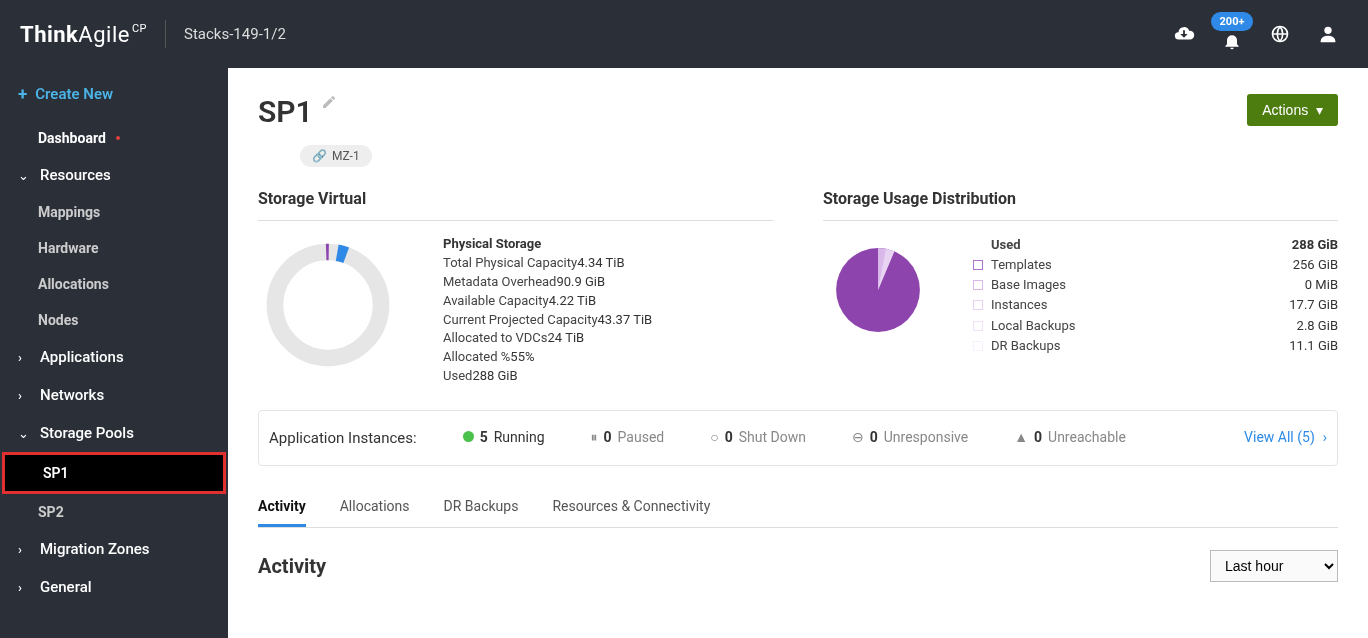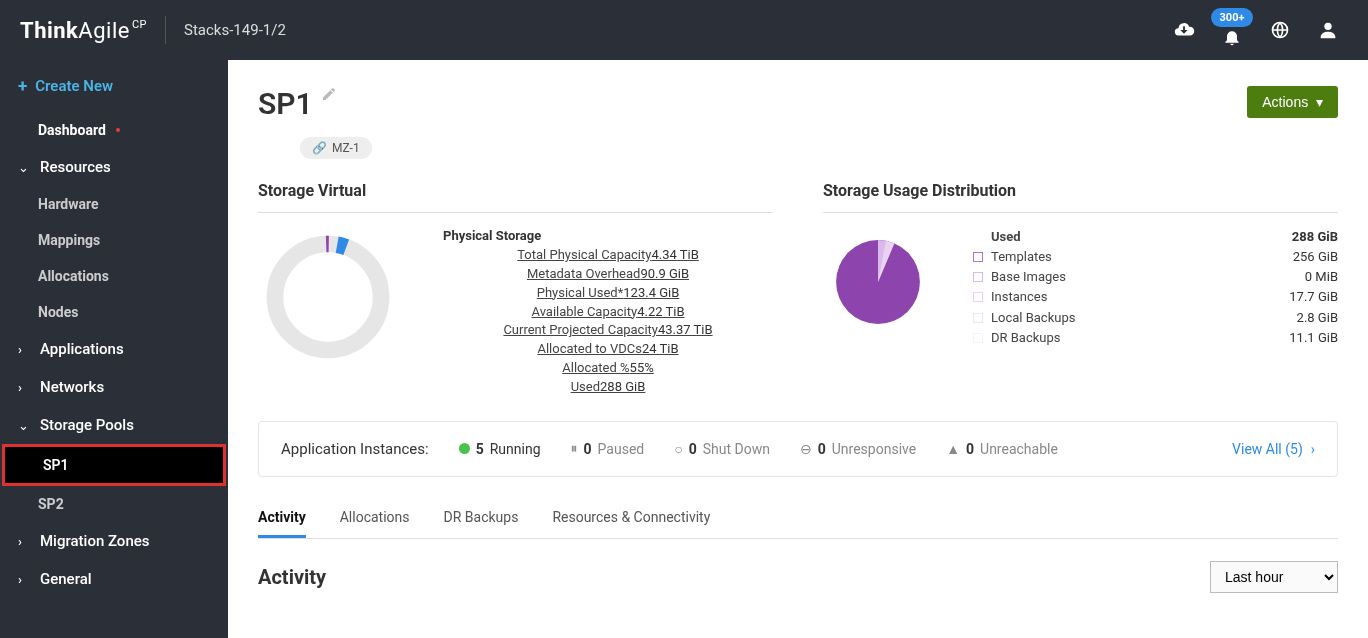--- a/index.html
+++ b/index.html
@@ -1,17 +1,17 @@
 <!DOCTYPE html>
 <html><head>
 <meta charset="utf-8">
 <style>
 * { box-sizing: border-box; margin: 0; padding: 0; }
 body { font-family: -apple-system, BlinkMacSystemFont, "Segoe UI", Roboto, Arial, sans-serif; background: #f5f5f5; width: 1368px; height: 638px; overflow: hidden; }
-.topbar { height: 60px; background: #2a2f38; display: flex; align-items: center; padding: 0 20px; color: #fff; }
+.topbar { height: 68px; background: #2a2f38; display: flex; align-items: center; padding: 0 20px; color: #fff; }
 .logo { font-size: 22px; font-weight: 400; letter-spacing: 0.5px; }
 .logo b { font-weight: 700; }
 .logo-cp { font-size: 11px; vertical-align: top; margin-left: 2px; }
 .topbar-divider { width: 1px; height: 28px; background: #555; margin: 0 18px; }
 .stack-name { font-size: 15px; color: #ddd; }
 .topbar-spacer { flex: 1; }
 .topbar-icon { width: 40px; height: 40px; display: flex; align-items: center; justify-content: center; margin-left: 8px; cursor: pointer; position: relative; }
 .badge-200 { background: #2e8ae6; color: #fff; font-size: 11px; font-weight: 700; padding: 3px 9px; border-radius: 11px; position: absolute; top: -2px; }
 .layout { display: flex; height: 578px; }
 .sidebar { width: 228px; background: #2a2f38; color: #ccc; font-size: 15px; overflow-y: auto; }
@@ -31,31 +31,31 @@
 .mz-chip { display: inline-flex; align-items: center; background: #eee; border-radius: 14px; padding: 4px 12px; font-size: 12px; color: #555; margin: 16px 0 0 42px; }
 .mz-chip .lnk { margin-right: 5px; }
 .two-col { display: flex; gap: 50px; margin-top: 22px; }
 .col { flex: 1; }
 .section-title { font-size: 16px; font-weight: 700; color: #333; margin-bottom: 12px; }
 .hr { height: 1px; background: #ddd; margin-bottom: 14px; }
 .overview-body { display: flex; gap: 45px; }
 .donut-wrap { width: 140px; height: 140px; }
 .stats-table { flex: 1; font-size: 13px; color: #444; }
 .stats-table .grp-title { font-weight: 700; color: #333; margin-bottom: 3px; margin-top: 1px; }
-.stats-table .row { display: flex; justify-content: center; line-height: 1.45; text-decoration: underline; }
+.stats-table .row { display: flex; justify-content: flex-start; line-height: 1.45; }
 .stats-table .row .v { color: #333; }
 .usage-body { display: flex; gap: 40px; }
 .pie-wrap { width: 110px; height: 110px; }
 .legend { flex: 1; font-size: 13px; color: #444; }
 .legend .row { display: flex; align-items: center; line-height: 1.55; }
 .legend .sw { width: 10px; height: 10px; border: 1px solid #999; margin-right: 8px; flex-shrink: 0; }
 .legend .name { flex: 1; }
 .legend .val { color: #333; }
 .legend .hdr { font-weight: 700; }
-.instances-bar { border: 1px solid #e4e4e4; border-radius: 4px; padding: 18px 22px; margin-top: 24px; display: flex; align-items: center; font-size: 14px; color: #555; gap: 30px; }
+.instances-bar { border: 1px solid #e4e4e4; border-radius: 4px; padding: 18px 10px; margin-top: 24px; display: flex; align-items: flex-start; font-size: 14px; color: #555; gap: 46px; }
 .instances-bar .lbl { font-size: 15px; color: #333; }
 .inst-item { display: flex; align-items: center; gap: 6px; color: #888; }
 .inst-item.active { color: #333; }
 .inst-item b { color: #333; }
 .dot-green { width: 11px; height: 11px; border-radius: 50%; background: #4bc24b; }
 .view-all { margin-left: auto; color: #2e8ae6; cursor: pointer; display: flex; align-items: center; gap: 8px; }
 .tabs { display: flex; gap: 34px; border-bottom: 1px solid #ddd; margin-top: 22px; font-size: 14px; }
 .tab { padding: 10px 0; color: #555; cursor: pointer; }
 .tab.active { color: #111; font-weight: 700; border-bottom: 3px solid #2e8ae6; }
 .activity-head { display: flex; align-items: center; margin-top: 22px; }
@@ -72,21 +72,21 @@
   </div>
   <div class="topbar-divider"></div>
   <div class="stack-name">Stacks-149-1/2</div>
   <div class="topbar-spacer"></div>
   <div class="topbar-icon">
     <svg width="22" height="22" viewBox="0 0 24 24" fill="#fff">
         <path d="M19 18H6a4 4 0 010-8 6 6 0 0111.6-1.6A4.5 4.5 0 0119 18zm-7-2l4-4h-3V8h-2v4H8l4 4z"></path>
       </svg>
   </div>
   <div class="topbar-icon">
-    <span class="badge-200">300+</span>
+    <span class="badge-200">200+</span>
     <svg width="20" height="20" viewBox="0 0 24 24" fill="#fff" style="margin-top:14px">
         <path d="M12 22a2 2 0 002-2h-4a2 2 0 002 2zm6-6V11a6 6 0 10-12 0v5l-2 2v1h16v-1l-2-2z"></path>
       </svg>
   </div>
   <div class="topbar-icon">
     <svg width="20" height="20" viewBox="0 0 24 24" fill="none" stroke="#fff" stroke-width="2">
         <circle cx="12" cy="12" r="9"></circle>
         <path d="M3 12h18M12 3a14 14 0 010 18M12 3a14 14 0 000 18"></path>
       </svg>
   </div>
@@ -105,22 +105,22 @@
         <span>Create New</span>
       </div>
     <div class="sidebar-item sub" style="padding-left:38px;color:#fff;">
         <span>Dashboard</span>
         <span class="red-dot"></span>
       </div>
     <div class="sidebar-item section">
         <span class="chev">⌄</span>
         <span>Resources</span>
       </div>
+    <div class="sidebar-item sub">Mappings</div>
     <div class="sidebar-item sub">Hardware</div>
-    <div class="sidebar-item sub">Mappings</div>
     <div class="sidebar-item sub">Allocations</div>
     <div class="sidebar-item sub">Nodes</div>
     <div class="sidebar-item section">
         <span class="chev">›</span>
         <span>Applications</span>
       </div>
     <div class="sidebar-item section">
         <span class="chev">›</span>
         <span>Networks</span>
       </div>
@@ -171,24 +171,20 @@
           </div>
           <div class="stats-table">
             <div class="grp-title">Physical Storage</div>
             <div class="row">
                 <span>Total Physical Capacity</span>
                 <span class="v">4.34 TiB</span>
               </div>
             <div class="row">
                 <span>Metadata Overhead</span>
                 <span class="v">90.9 GiB</span>
-              </div>
-            <div class="row">
-                <span>Physical Used*</span>
-                <span class="v">123.4 GiB</span>
               </div>
             <div class="row">
                 <span>Available Capacity</span>
                 <span class="v">4.22 TiB</span>
               </div>
             <div class="row">
                 <span>Current Projected Capacity</span>
                 <span class="v">43.37 TiB</span>
               </div>
             <div class="row">

